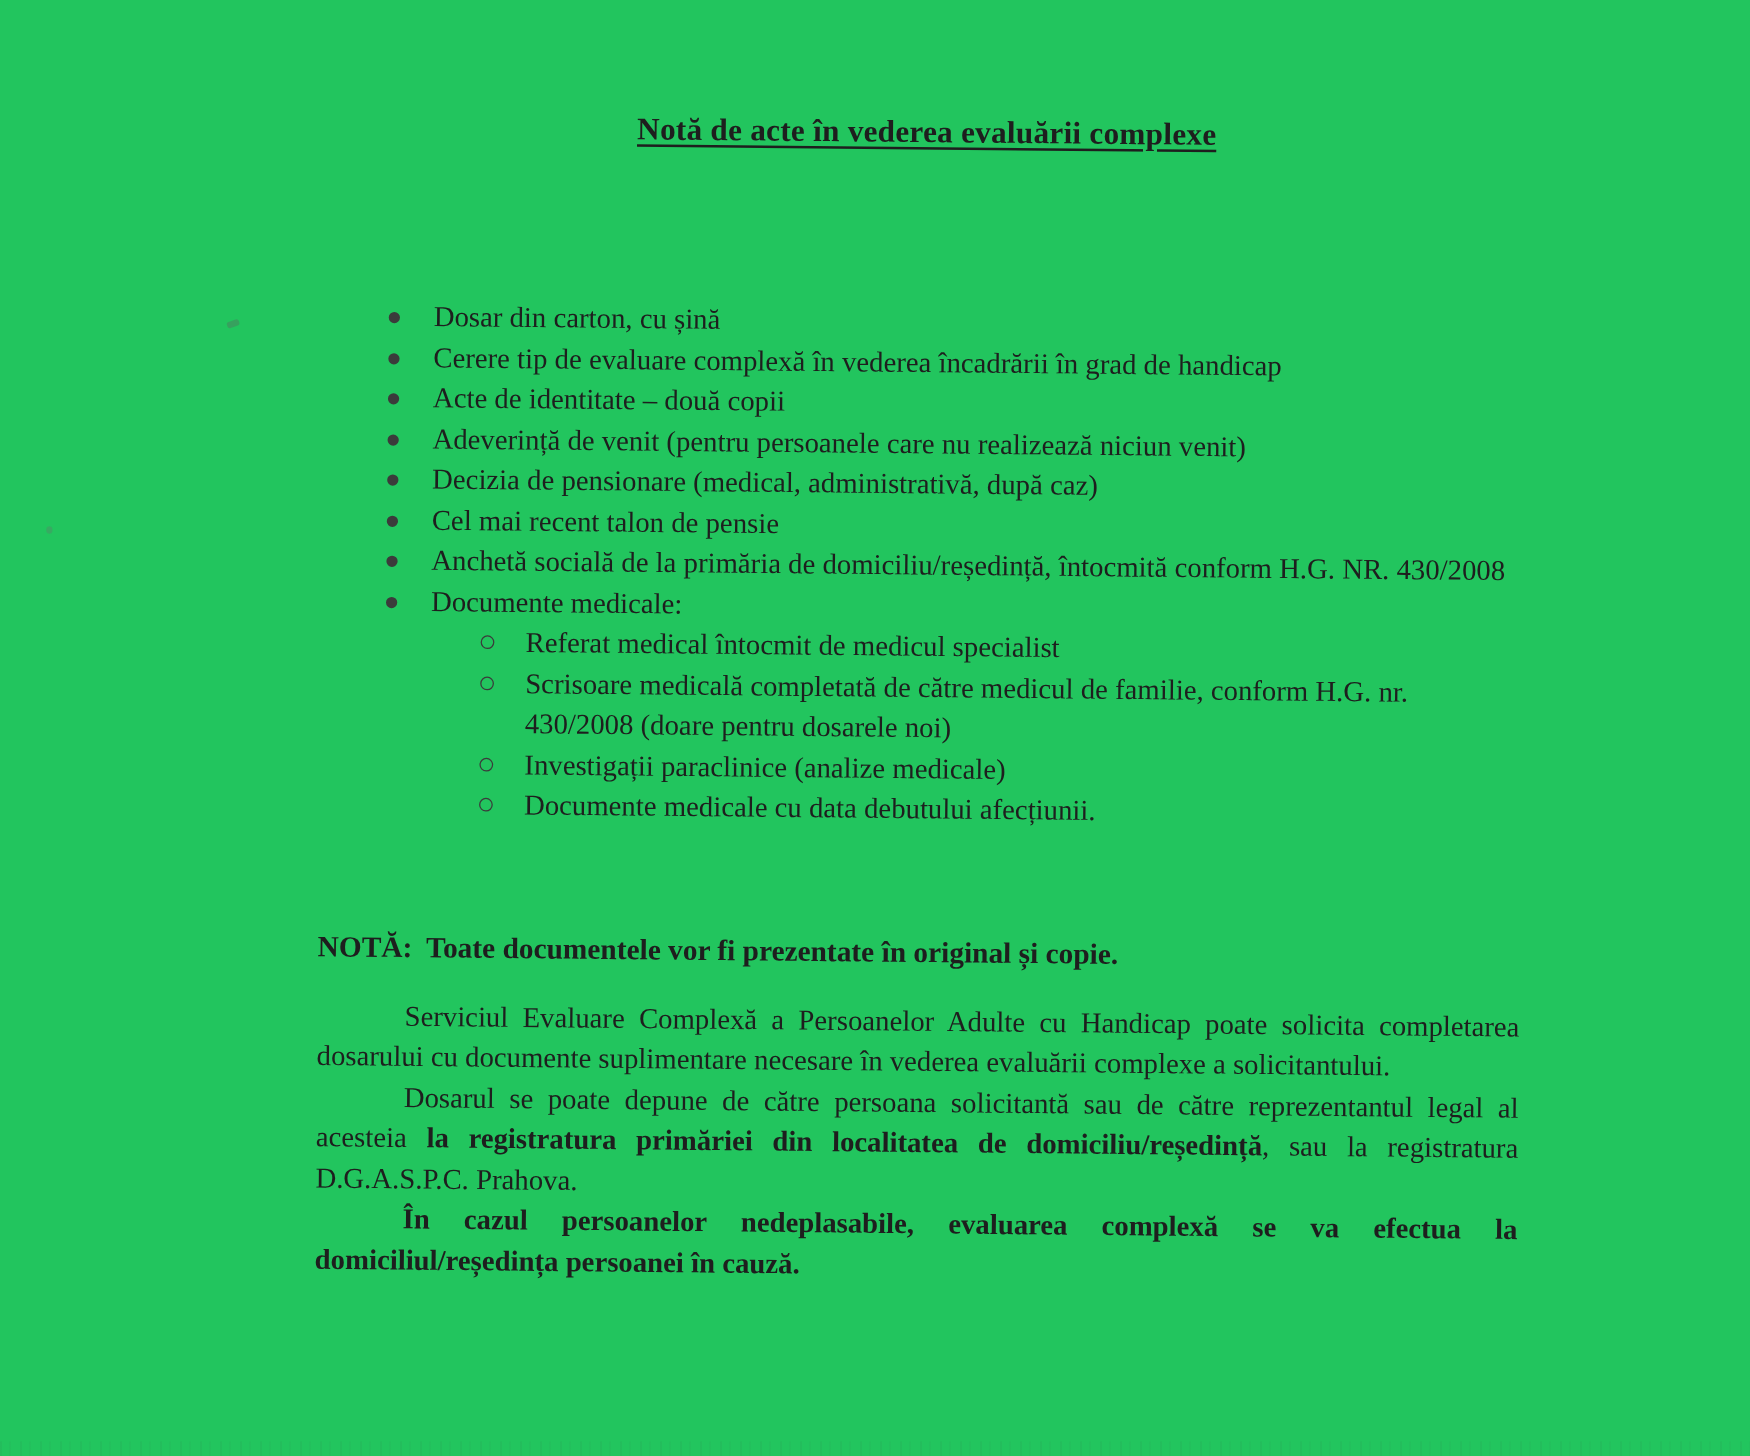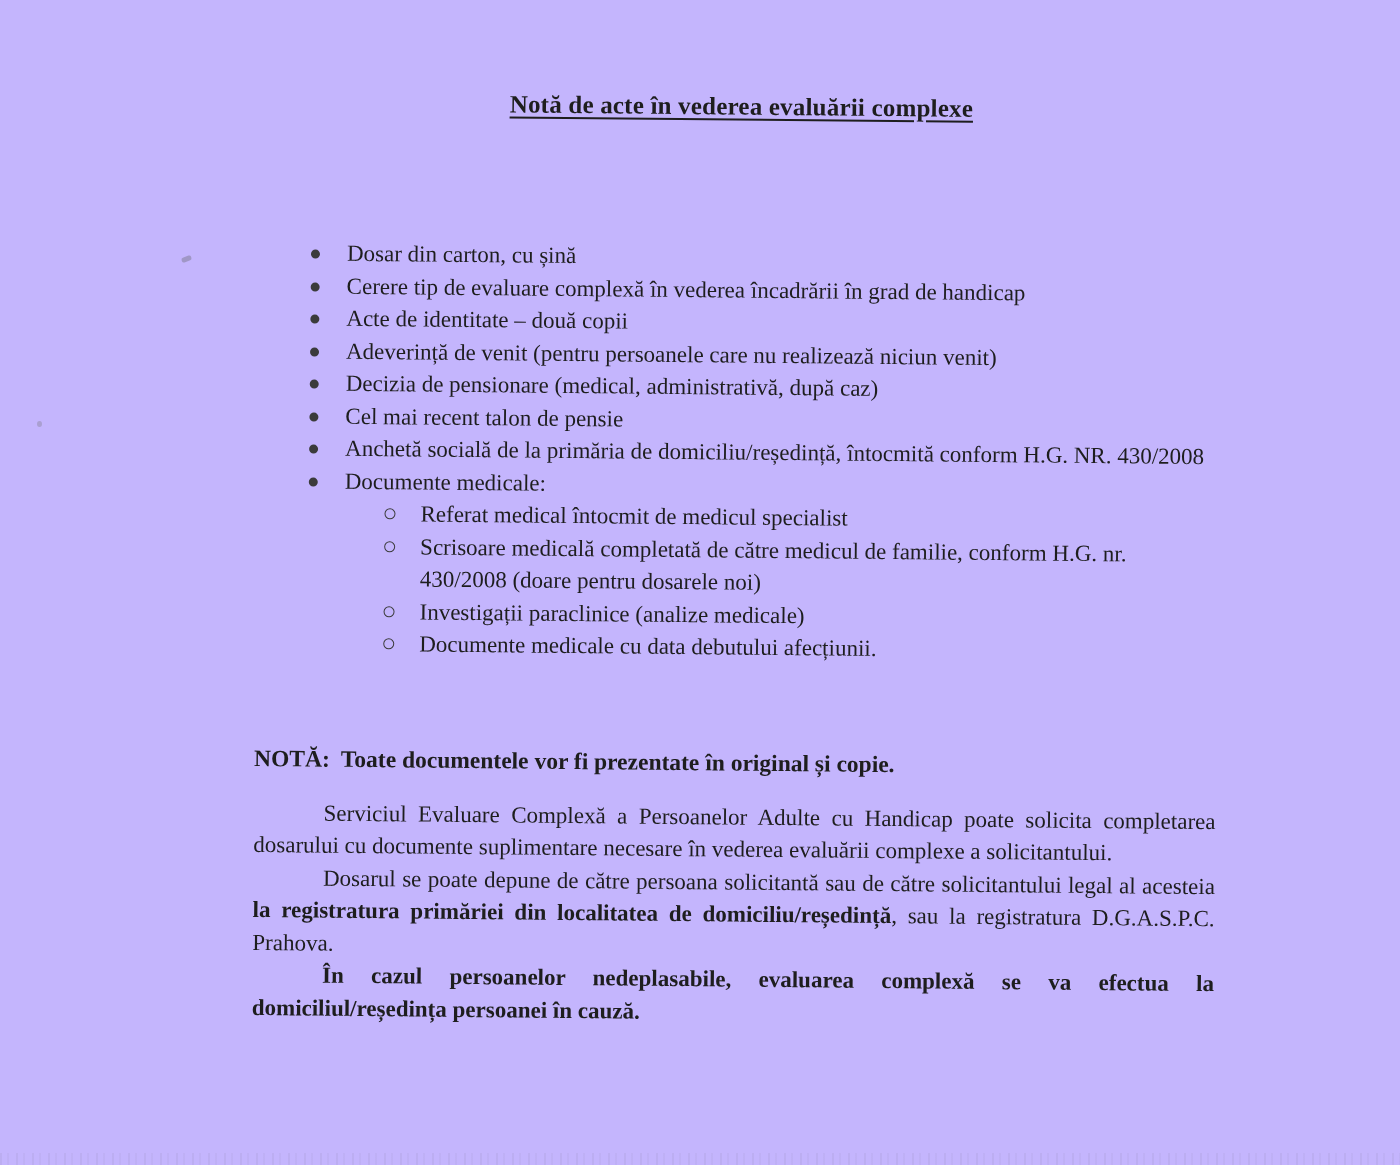--- a/index.html
+++ b/index.html
@@ -8,21 +8,21 @@
   }
   body {
     width: 1400px;
     height: 1165px;
     background: #ffffff;
   }
   .page {
     position: relative;
     width: 1400px;
     height: 1165px;
-    background: #c4b5fd;
+    background: #22c55e;
     overflow: hidden;
     font-family: "Liberation Serif", "DejaVu Serif", serif;
     color: #1e1e1e;
   }
   .content {
     position: absolute;
     left: 256px;
     top: 85px;
     width: 962px;
     transform: rotate(0.55deg);
@@ -210,18 +210,18 @@
             <i class="ring"></i>
           </span>
         <span class="bt">Documente medicale cu data debutului afecțiunii.</span>
       </li>
     </ul>
 
     <p class="note"><span class="note-label">NOTĂ:</span><span>Toate documentele vor fi prezentate în original și copie.</span></p>
 
     <p class="para first"><span>Serviciul Evaluare Complexă a Persoanelor Adulte cu Handicap poate solicita completarea dosarului cu documente suplimentare necesare în vederea evaluării complexe a solicitantului.</span></p>
 
-    <p class="para"><span>Dosarul se poate depune de către persoana solicitantă sau de către solicitantului legal al acesteia </span><span class="bold">la registratura primăriei din localitatea de domiciliu/reședință</span><span>, sau la registratura D.G.A.S.P.C. Prahova.</span></p>
+    <p class="para"><span>Dosarul se poate depune de către persoana solicitantă sau de către reprezentantul legal al acesteia </span><span class="bold">la registratura primăriei din localitatea de domiciliu/reședință</span><span>, sau la registratura D.G.A.S.P.C. Prahova.</span></p>
 
     <p class="para bold"><span>În cazul persoanelor nedeplasabile, evaluarea complexă se va efectua la domiciliul/reședința persoanei în cauză.</span></p>
 
   </div>
 </div>
 
 </body></html>

